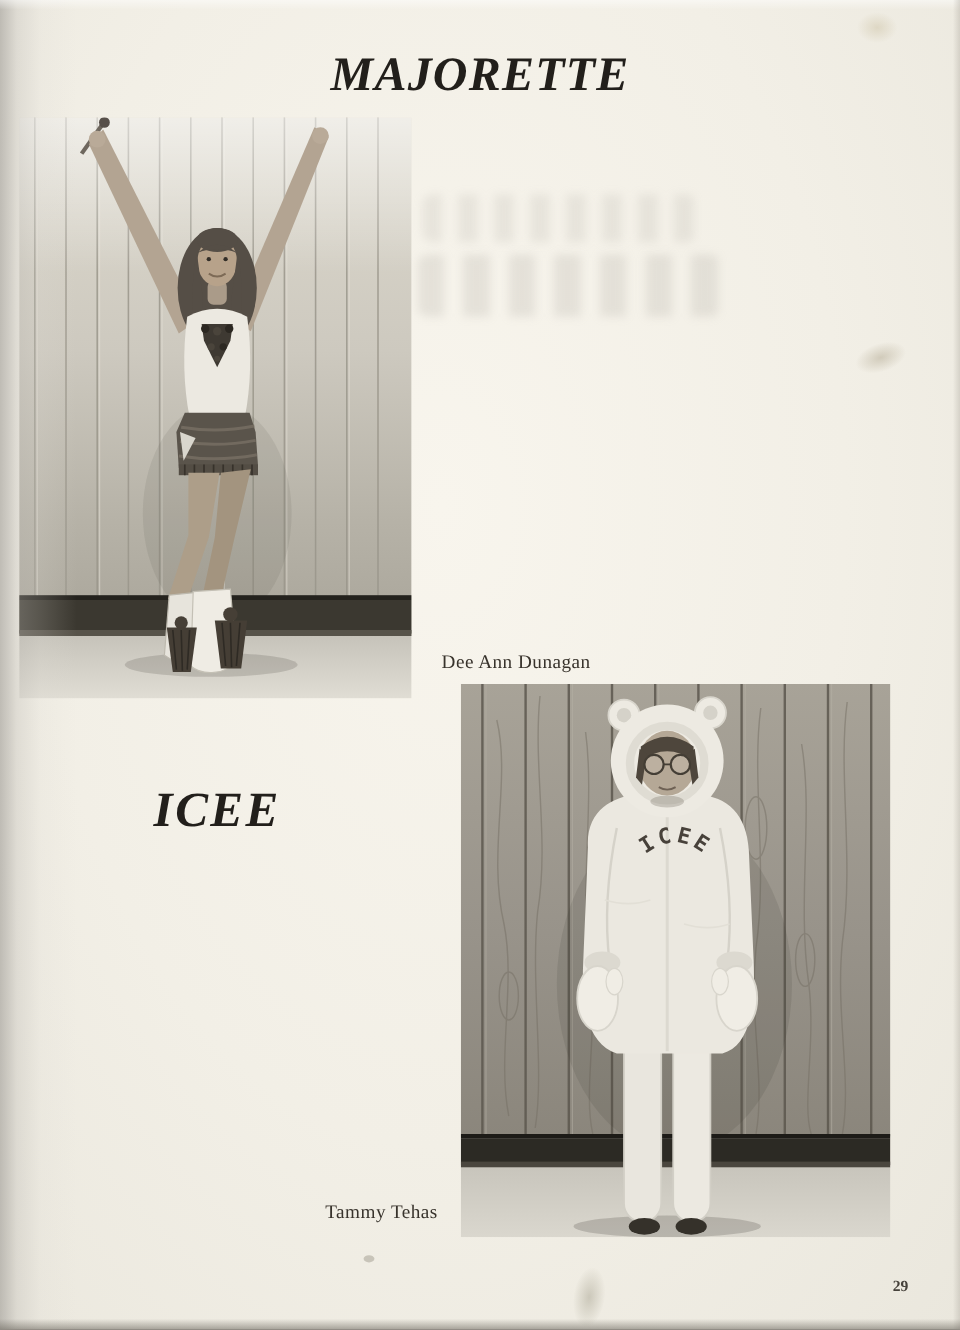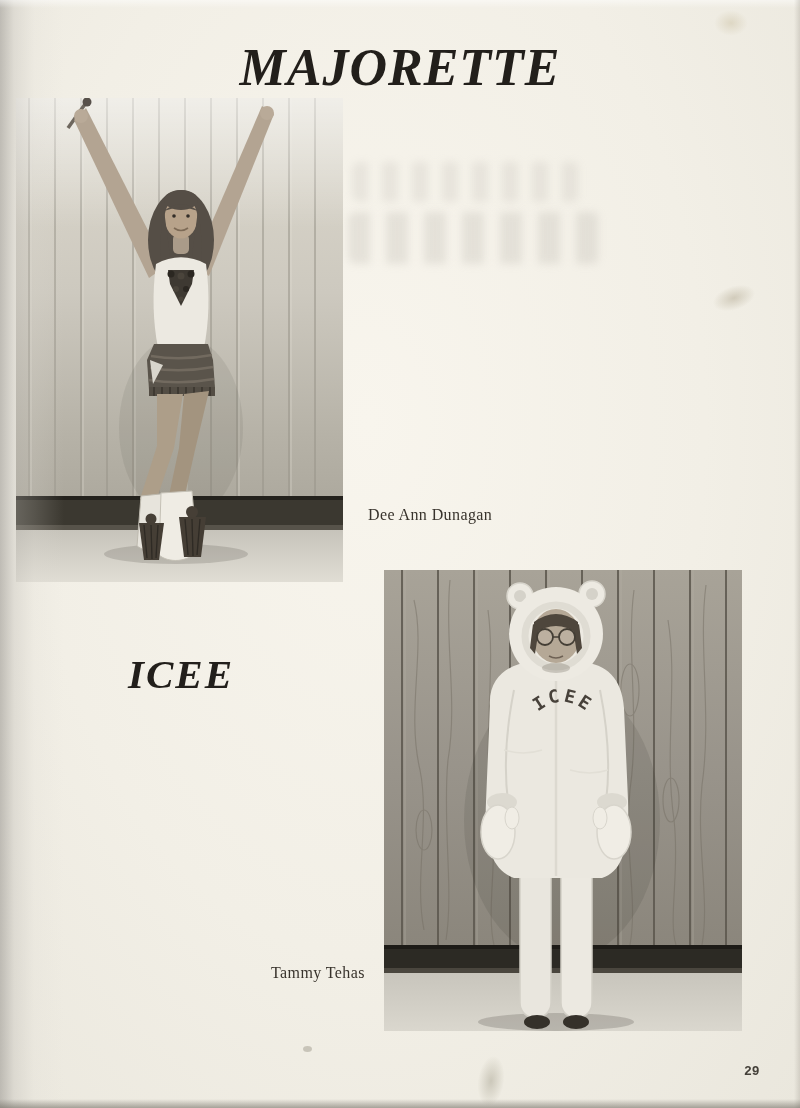--- a/index.html
+++ b/index.html
@@ -34,45 +34,46 @@
   }
   .edge-top {
     position: absolute; left: 0; right: 0; top: 0; height: 8px;
     background: linear-gradient(180deg, rgba(255,255,255,.5), rgba(255,255,255,0));
   }
   .page-title {
     position: absolute; top: 38px; left: 0; width: 100%;
     margin: 0; text-align: center;
     font-family: "Liberation Serif", serif;
     font-style: italic; font-weight: 700;
-    font-size: 52px; letter-spacing: 1px;
+    font-size: 40px; letter-spacing: 1px;
     color: var(--color-ink, #221f1b);
   }
   .section-heading {
     position: absolute; left: 128px; top: 650px;
     margin: 0;
     font-family: "Liberation Serif", serif;
     font-style: italic; font-weight: 700;
     font-size: 41px; letter-spacing: 2px;
     color: var(--color-ink, #221f1b);
   }
   .photo { position: absolute; display: block; }
   .photo-majorette { left: 16px; top: 98px; }
   .photo-icee { left: 384px; top: 570px; }
   .caption {
     position: absolute;
     font-family: "Liberation Serif", serif;
     font-size: 16px; letter-spacing: .4px;
     color: var(--color-caption_ink, #38332c);
+    margin-top: 38px;
   }
   .caption-majorette { left: 368px; top: 506px; }
   .caption-icee { left: 271px; top: 964px; }
   .page-number {
     position: absolute; left: 744px; top: 1064px;
-    font-family: Liberation Mono, monospace;
+    font-family: Liberation Serif, serif;
     font-weight: 700; font-size: 13px;
     color: #45413a;
   }
   
   .bleedthrough { position: absolute; filter: blur(4px); opacity: .55; }
   .bleed-1 { left: 352px; top: 162px; width: 228px; height: 40px;
     background: repeating-linear-gradient(90deg,
       rgba(175,170,162,.35) 0 16px, rgba(175,170,162,0) 16px 30px);
     border-radius: 8px; }
   .bleed-2 { left: 348px; top: 212px; width: 252px; height: 52px;

